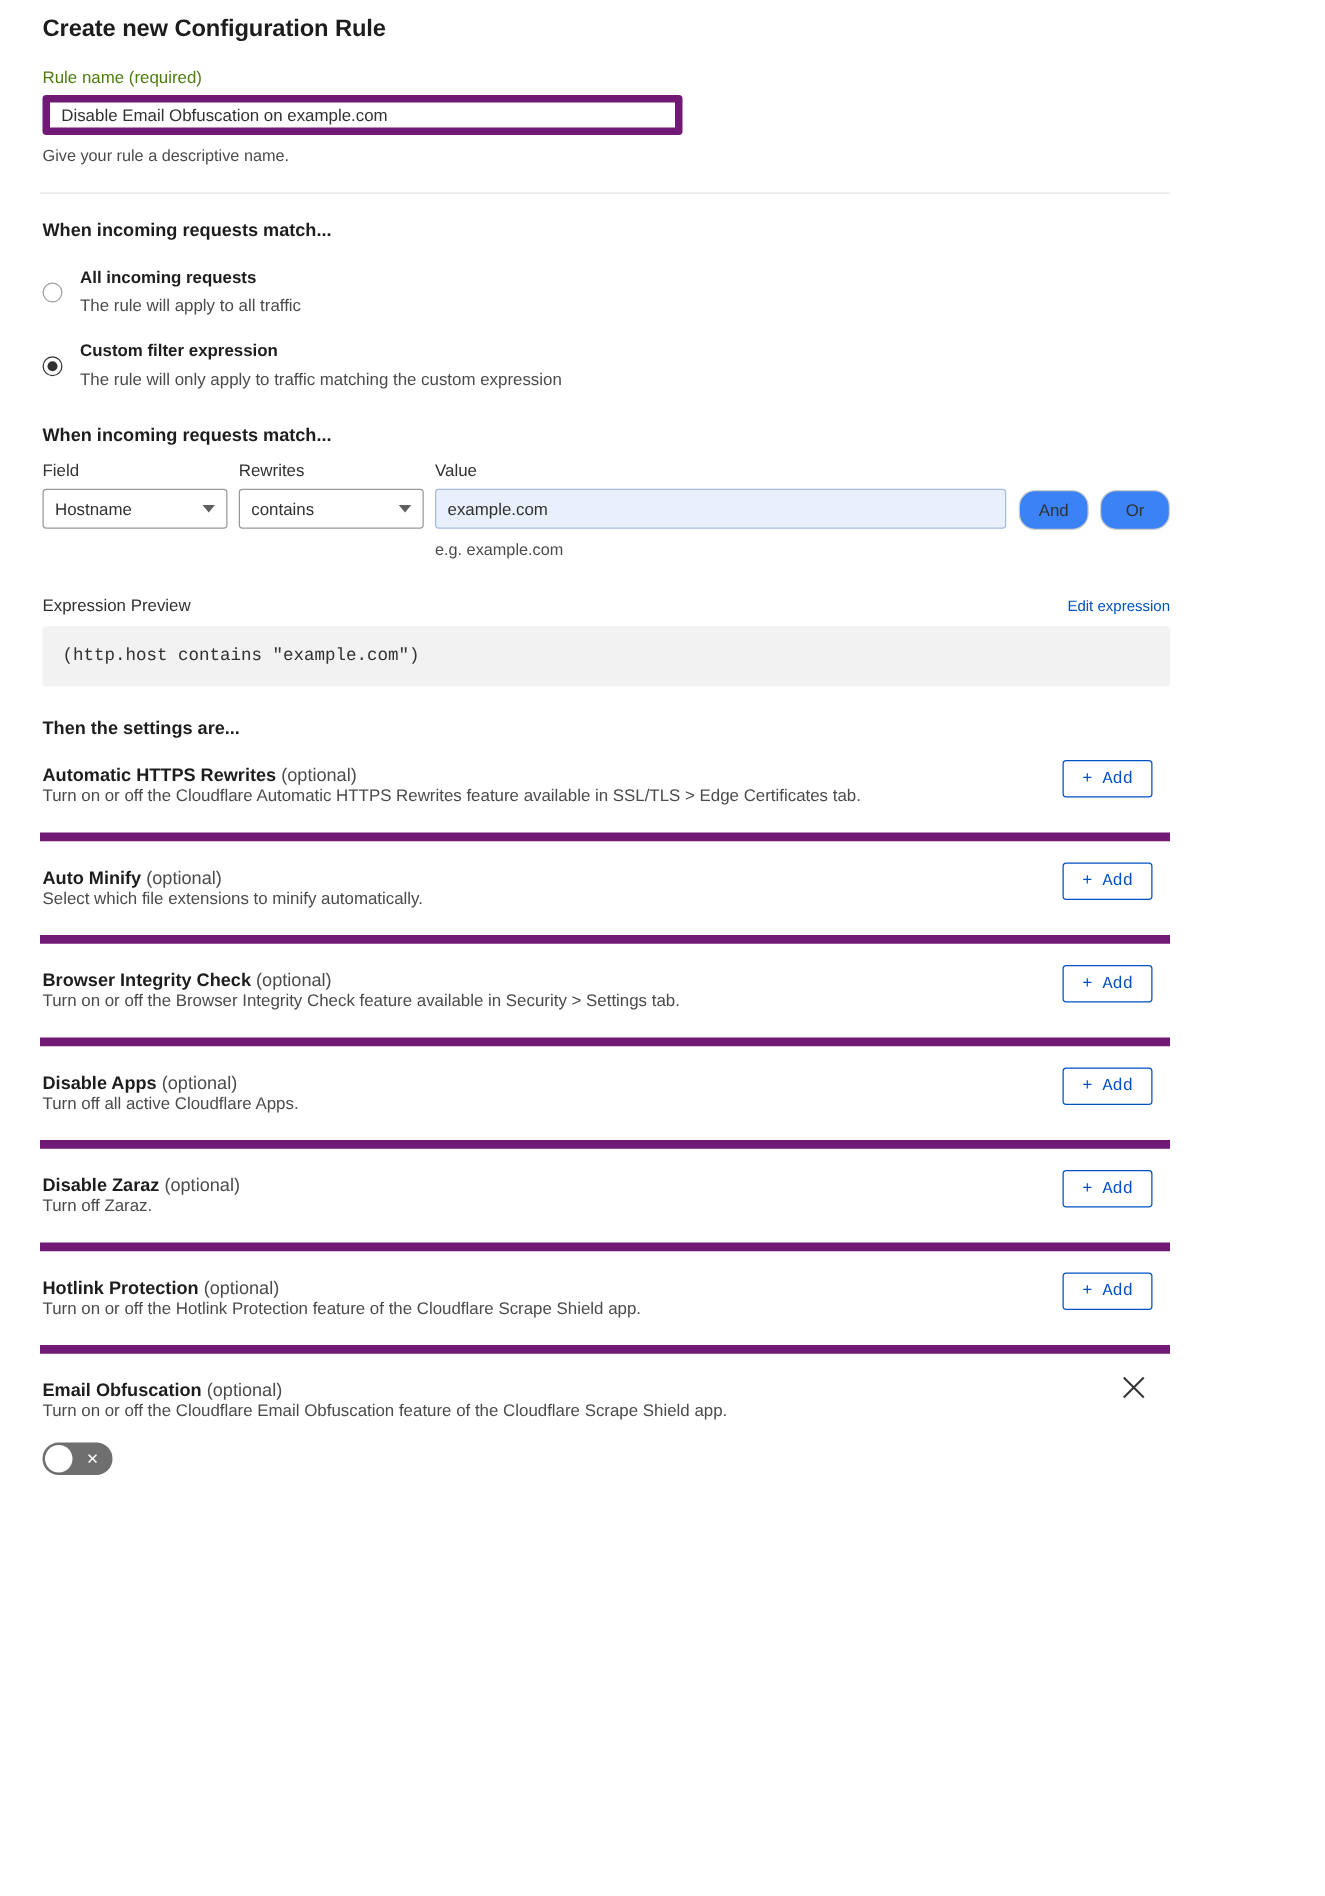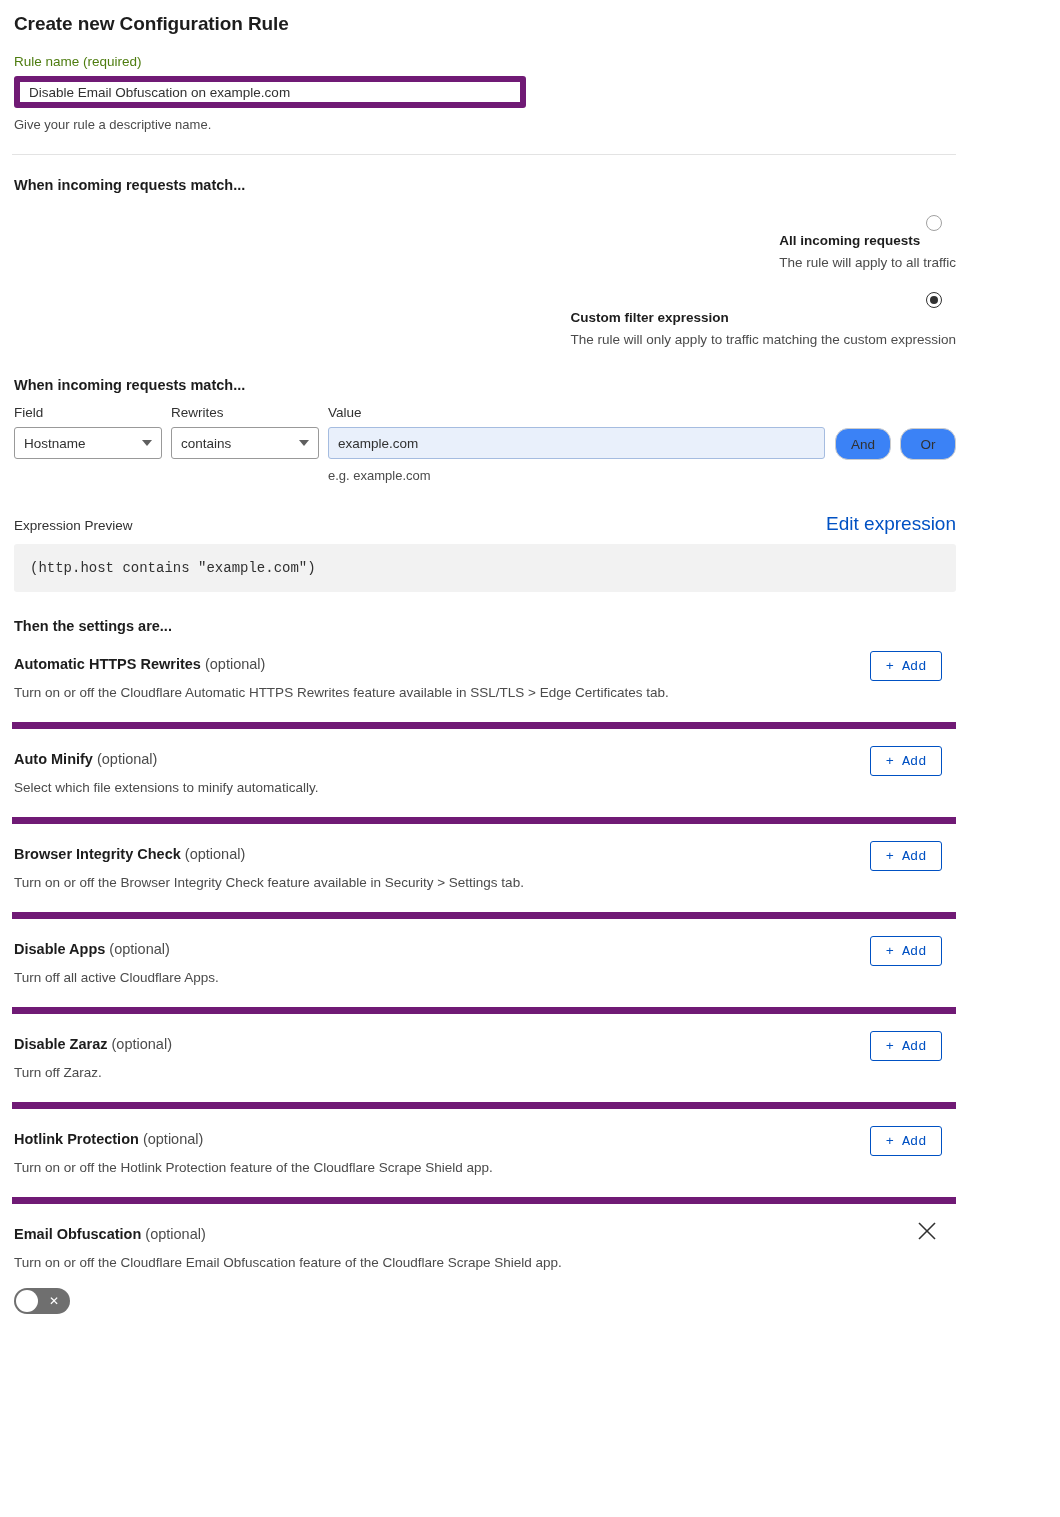--- a/index.html
+++ b/index.html
@@ -9,21 +9,21 @@
     background: #ffffff;
     font-family: "Liberation Sans", sans-serif;
     color: #313131;
   }
   body {
     width: 1060px;
     min-height: 1517px;
   }
   .page {
     width: 968px;
-    padding: 0 12px;
+    padding: 0 32px;
   }
   .page-title {
     font-size: 19px;
     font-weight: bold;
     color: #1d1d1d;
     padding-top: 13px;
     margin: 0 0 19px 2px;
     letter-spacing: -0.1px;
   }
   .field-label {
@@ -63,24 +63,23 @@
     margin: 19px 0 0 2px;
   }
   .subheading {
     font-size: 14.5px;
     font-weight: bold;
     color: #1d1d1d;
     margin: 22px 0 0 2px;
   }
   .radio-row {
     display: flex;
-    align-items: flex-end;
+    align-items: center;
     margin-top: 20px;
     margin-left: 2px;
-    flex-direction: column;
   }
   .radio-outer {
     width: 16px;
     height: 16px;
     border: 1px solid #a1a1a1;
     border-radius: 50%;
     background: #fff;
     margin-right: 14px;
     margin-top: 2px;
     flex: none;
@@ -177,21 +176,21 @@
   .andor button + button { margin-left: 9px; }
   .preview-head {
     display: flex;
     justify-content: space-between;
     align-items: baseline;
     margin-top: 30px;
     margin-left: 2px;
   }
   .preview-head .lbl { font-size: 13.5px; color: #313131; }
   .preview-head .edit {
-    font-size: 19px;
+    font-size: 12px;
     color: #0051c3;
     text-decoration: none;
     cursor: pointer;
   }
   .preview-box {
     margin-top: 9px;
     margin-left: 2px;
     background: #f2f2f2;
     border-radius: 3px;
     padding: 16px;
@@ -214,21 +213,21 @@
     font-size: 14.5px;
     color: #4b4b4b;
   }
   .setting .s-title b {
     font-weight: bold;
     color: #1d1d1d;
   }
   .setting .s-desc {
     font-size: 13.5px;
     color: #4b4b4b;
-    margin-top: 13px;
+    margin-top: 0;
   }
   .add-btn {
     position: absolute;
     right: 14px;
     top: 17px;
     height: 30px;
     min-width: 72px;
     border: 1px solid #0051c3;
     border-radius: 3px;
     background: #ffffff;

